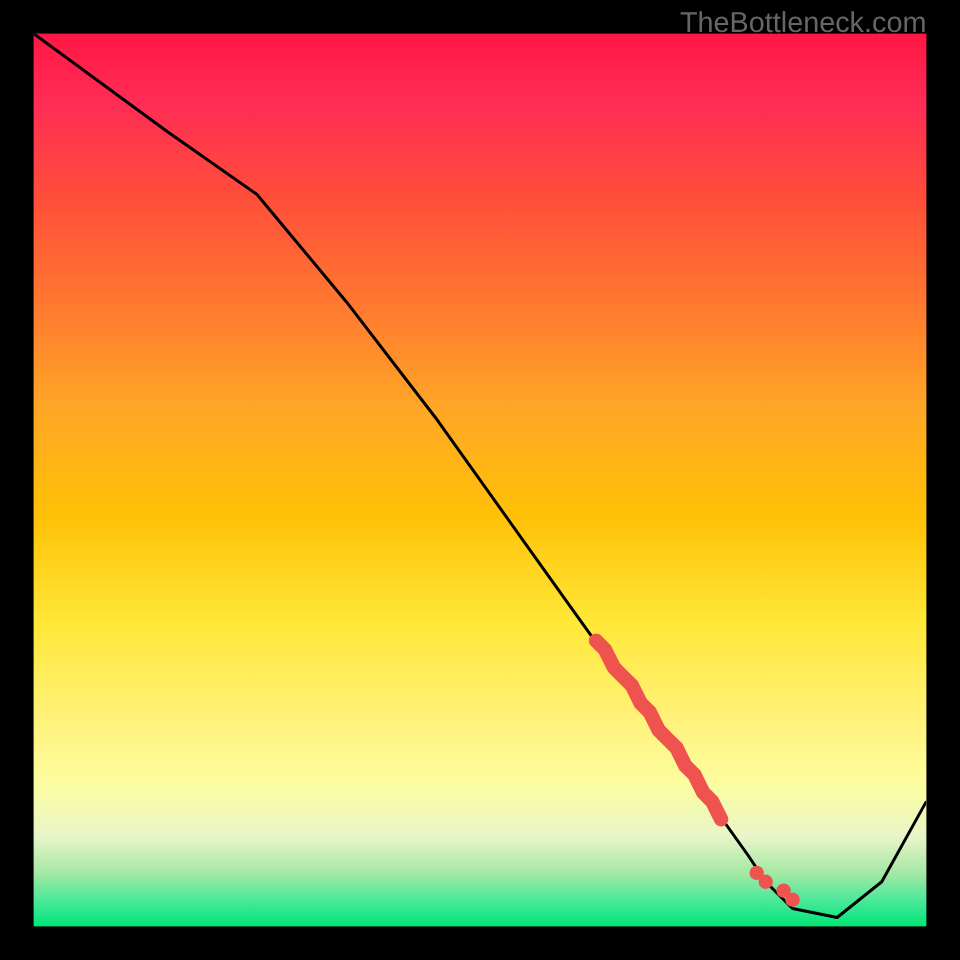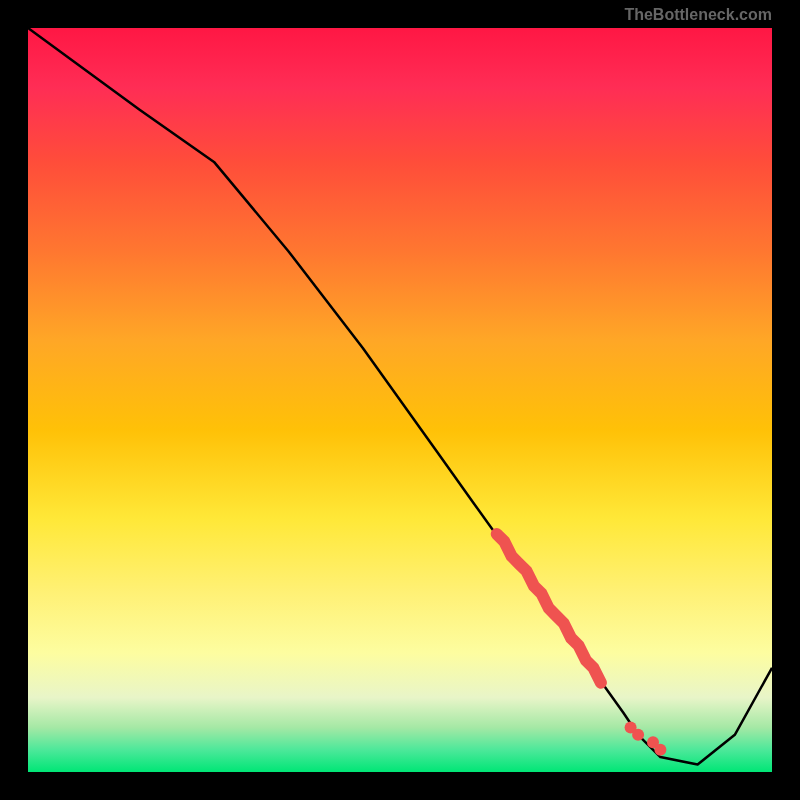--- a/index.html
+++ b/index.html
@@ -30,22 +30,22 @@
       #a5e8a5 94%,
       #4de89a 97%,
       #00e676 100%
     );
   }
   .watermark {
     position: absolute;
     top: 6px;
     right: 28px;
     color: #666;
-    font-size: 16px;
-    font-weight: 700;
+    font-size: 24px;
+    font-weight: 400;
     z-index: 10;
   }
   svg.overlay {
     position: absolute;
     left: 0;
     top: 0;
     width: 744px;
     height: 744px;
   }
 </style>

